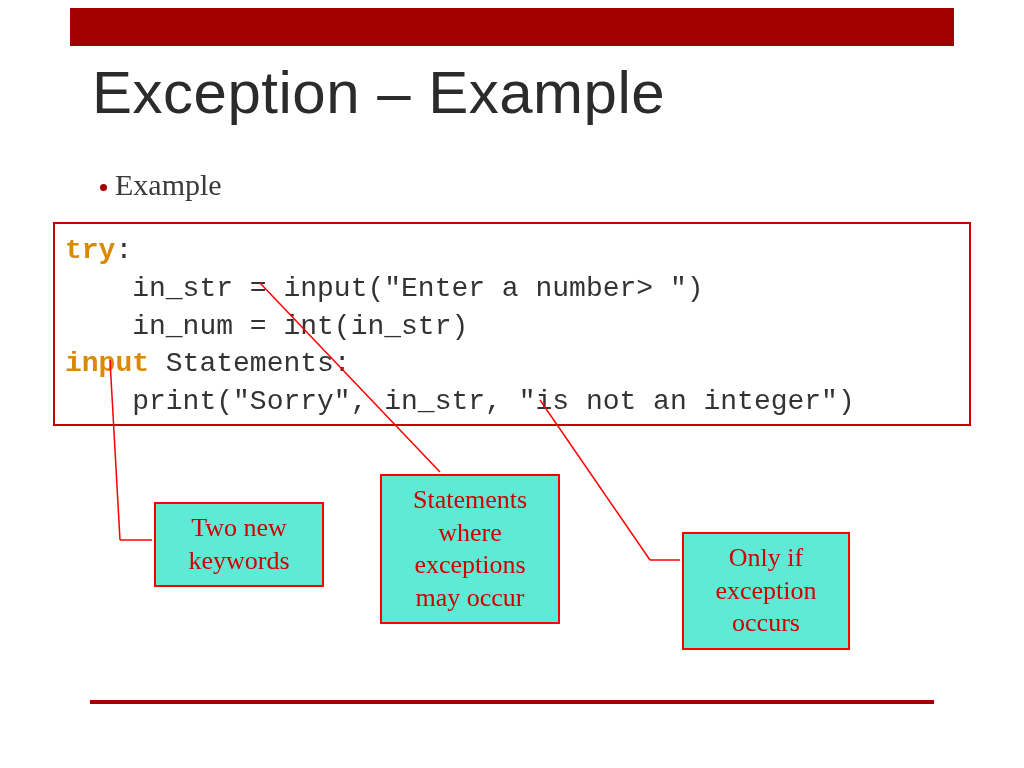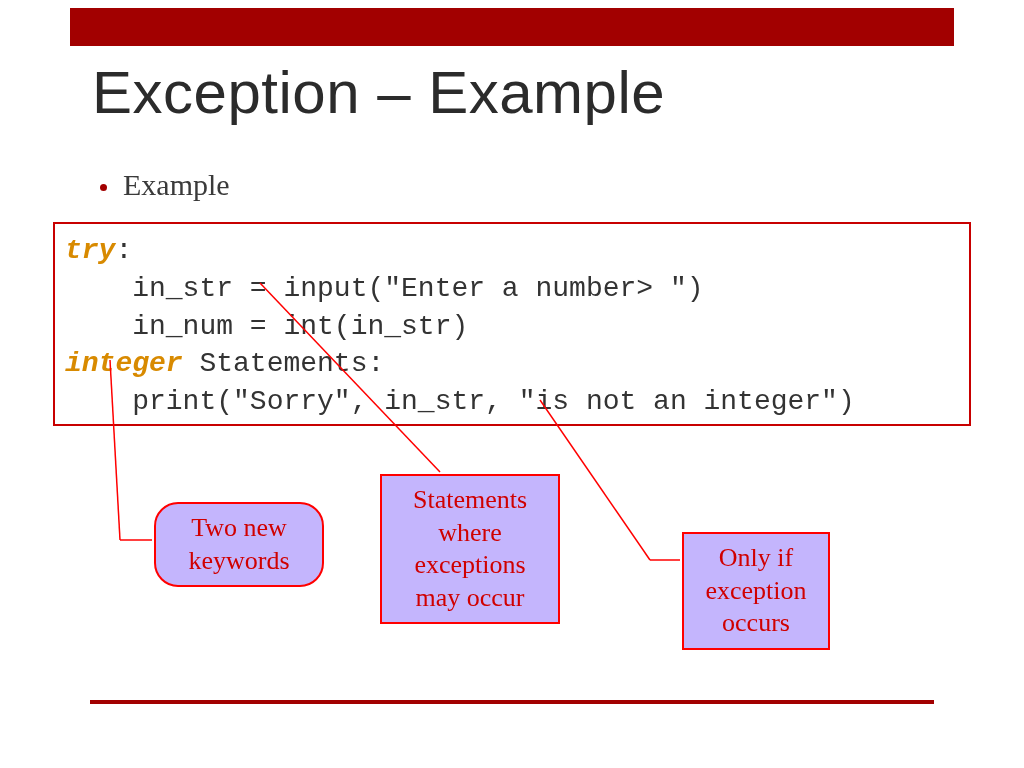--- a/index.html
+++ b/index.html
@@ -27,21 +27,21 @@
     font-weight: normal;
     color: #2b2b2b;
     letter-spacing: 0.5px;
   }
   .bullet-row {
     position: absolute;
     top: 168px;
     left: 100px;
     display: flex;
     align-items: center;
-    gap: 16px;
+    gap: 8px;
   }
   .bullet {
     width: 7px;
     height: 7px;
     border-radius: 50%;
     background: #a20000;
     margin-top: 4px;
   }
   .bullet-text {
     font-size: 30px;
@@ -55,35 +55,35 @@
     width: 918px;
     height: 204px;
     border: 2px solid #c80000;
     padding: 8px 10px;
     font-family: 'Courier New', monospace;
     font-size: 28px;
     color: #333;
     line-height: 1.35;
     white-space: pre;
   }
-  .kw { color: #d88a00; font-weight: bold; font-style: italic; }
+  .kw { color: #d88a00; font-weight: bold; }
   .callout {
     position: absolute;
     border: 2px solid #ff0000;
     color: #d00000;
     font-family: Georgia, serif;
     font-size: 26px;
     text-align: center;
-    background: #c4b5fd;
+    background: #5eead4;
     padding: 8px 14px;
     line-height: 1.25;
   }
-  .callout1 { top: 502px; left: 154px; width: 170px; border-radius: 24px; }
+  .callout1 { top: 502px; left: 154px; width: 170px; }
   .callout2 { top: 474px; left: 380px; width: 180px; }
-  .callout3 { top: 532px; left: 682px; width: 148px; }
+  .callout3 { top: 532px; left: 682px; width: 168px; }
   .bottom-line {
     position: absolute;
     top: 700px;
     left: 90px;
     right: 90px;
     height: 4px;
     background: #a20000;
   }
   svg.connectors {
     position: absolute;
@@ -100,21 +100,21 @@
 <h1 class="title">Exception – Example</h1>
 
 <div class="bullet-row">
   <div class="bullet"></div>
   <div class="bullet-text">Example</div>
 </div>
 
 <div class="code-box"><span class="kw">try</span><span>:</span>
 <span>    in_str = input("Enter a number&gt; ")</span>
 <span>    in_num = int(in_str)</span>
-<span class="kw">integer</span><span> Statements:</span>
+<span class="kw">input</span><span> Statements:</span>
 <span>    print("Sorry", in_str, "is not an integer")</span></div>
 
 <svg class="connectors">
   <line x1="110" y1="360" x2="120" y2="540" stroke="#ff0000" stroke-width="1.5"></line>
   <line x1="120" y1="540" x2="152" y2="540" stroke="#ff0000" stroke-width="1.5"></line>
 
   <line x1="260" y1="283" x2="440" y2="472" stroke="#ff0000" stroke-width="1.5"></line>
 
   <line x1="540" y1="400" x2="650" y2="560" stroke="#ff0000" stroke-width="1.5"></line>
   <line x1="650" y1="560" x2="680" y2="560" stroke="#ff0000" stroke-width="1.5"></line>

